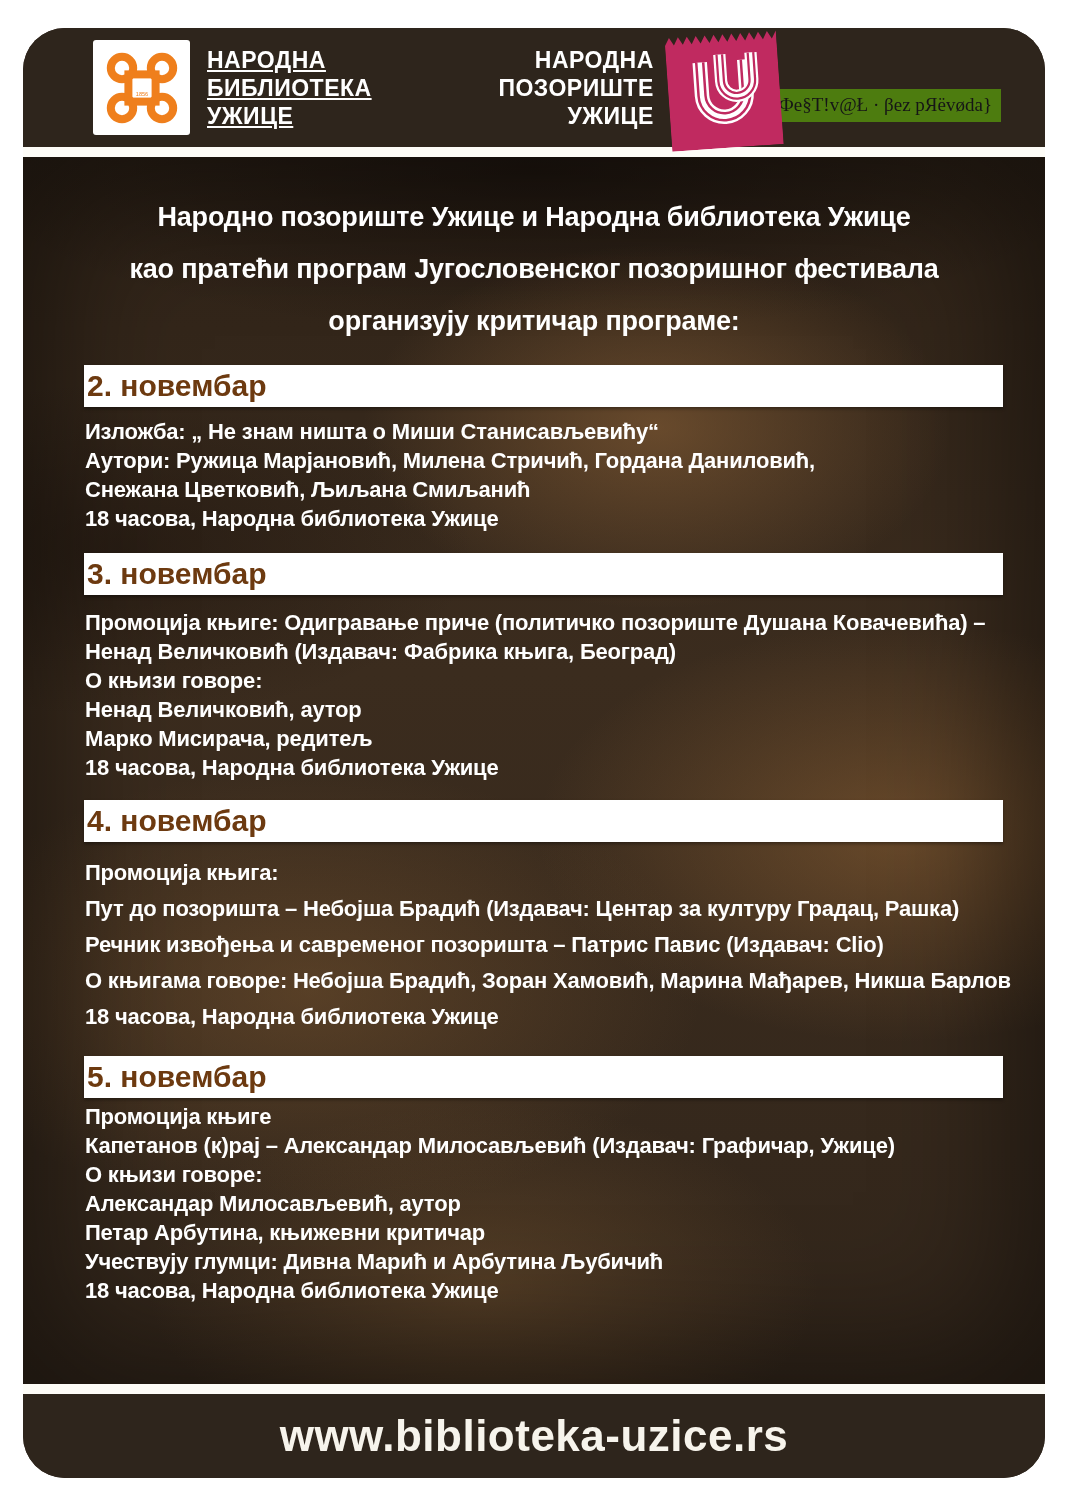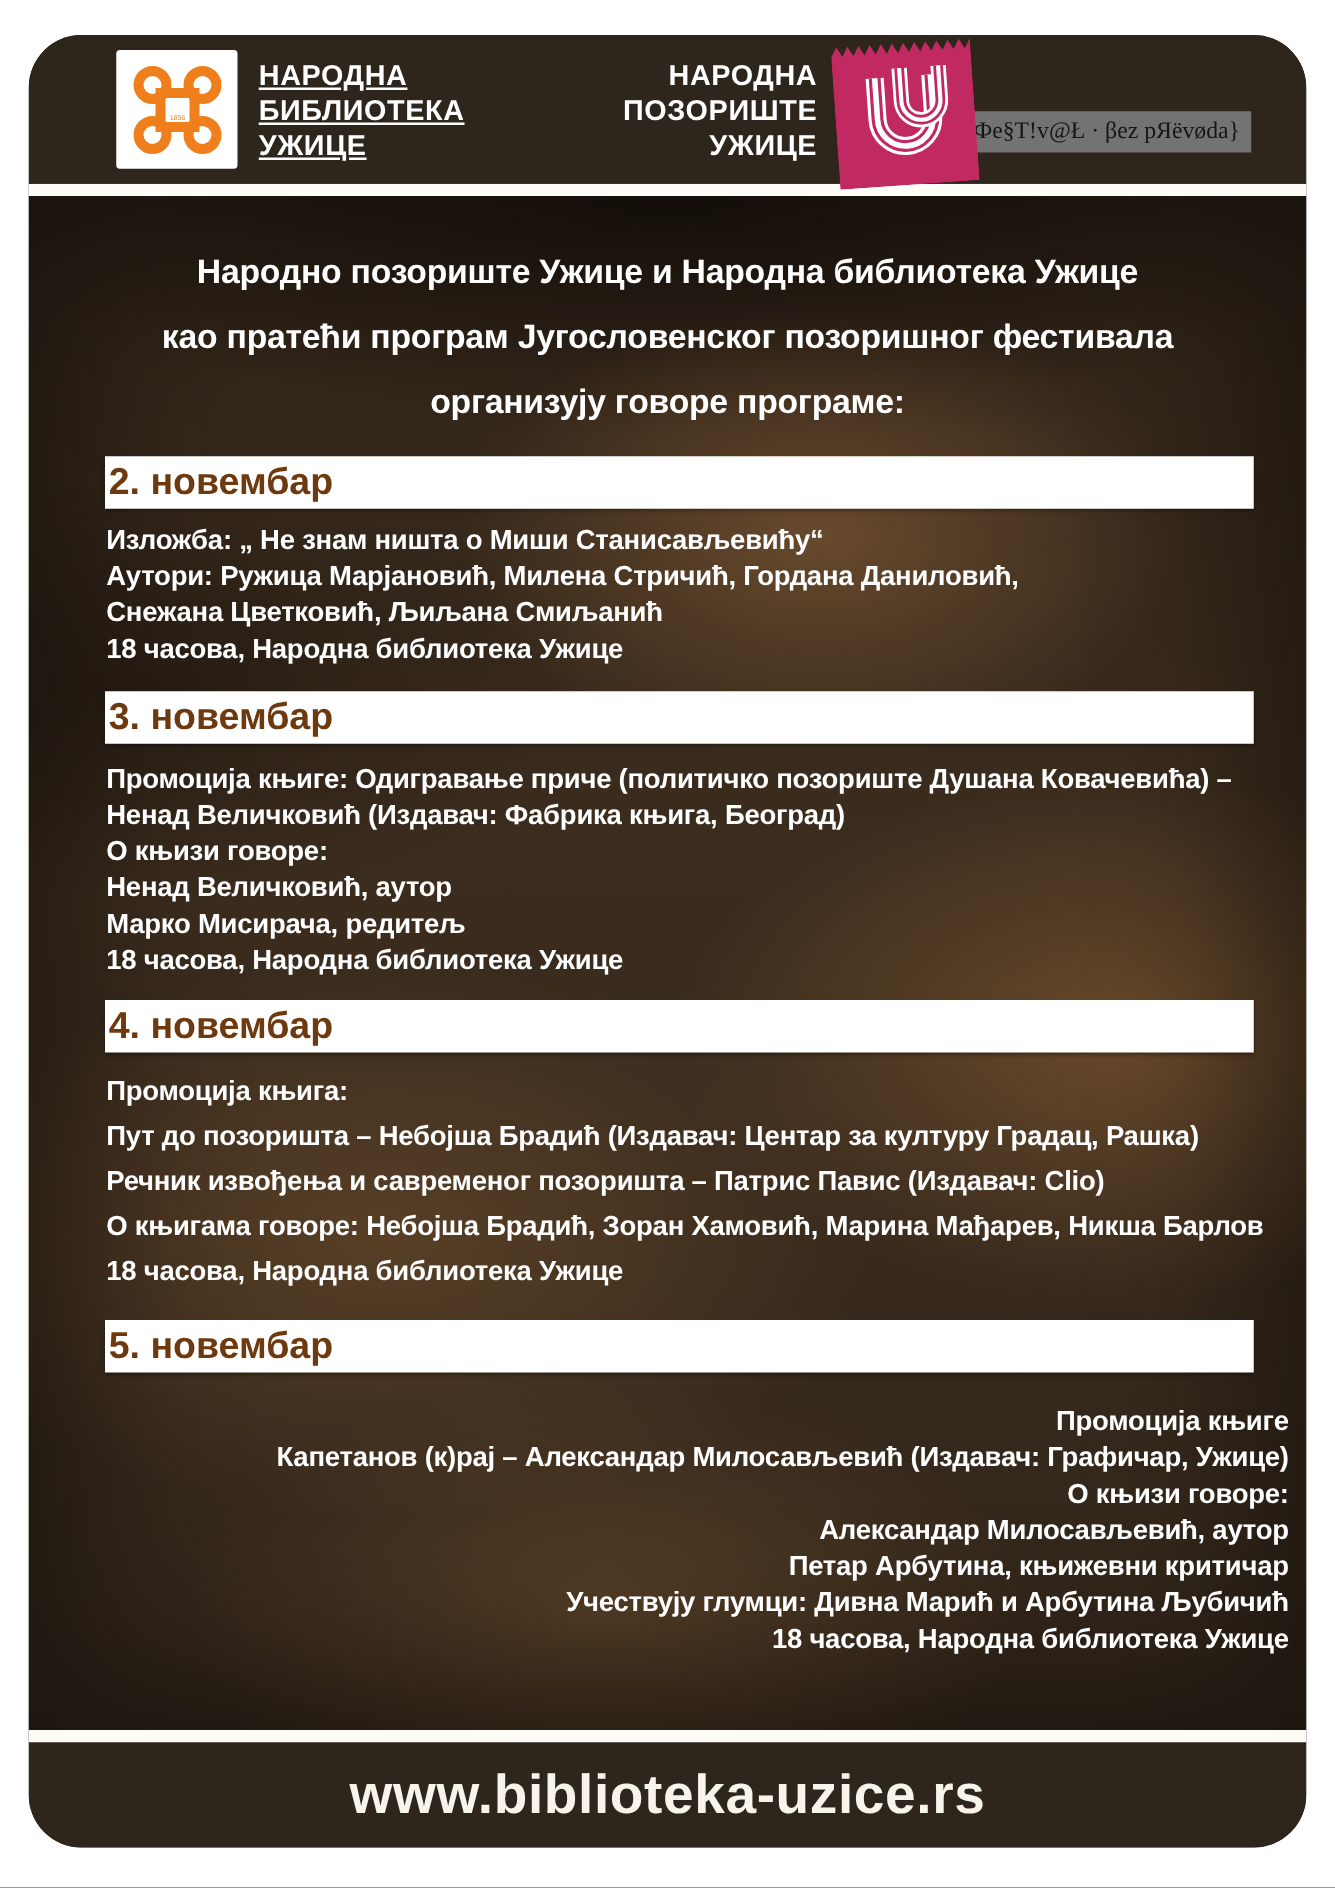--- a/index.html
+++ b/index.html
@@ -41,21 +41,21 @@
     color: #ffffff; font-weight: bold;
     font-size: 23px; line-height: 28px; letter-spacing: 0.5px;
     margin-right: 14px;
   }
   .ticket {
     width: 112px; height: 116px; flex: 0 0 auto;
     transform: rotate(-4deg);
     position: relative; z-index: 2; margin-top: 4px;
   }
   .festival-box {
-    background: #737373;
+    background: #4d7c0f;
     font-family: "Liberation Serif", serif;
     font-size: 19px; color: #161616;
     padding: 5px 9px 6px;
     margin-left: -10px; position: relative; z-index: 1;
     white-space: nowrap;
     margin-top: 35px;
   }
   
   .sep { height: 10px; background: #fdfcf7; flex: 0 0 auto; }
   
@@ -90,21 +90,21 @@
   .sec2 .date-bar { margin-top: 18px; }
   .sec3 .date-bar { margin-top: 21px; }
   .sec-lines {
     margin-left: 62px; margin-right: 14px;
     color: #ffffff; font-weight: bold;
     font-size: 22px; letter-spacing: -0.2px;
   }
   .sec0 .sec-lines { margin-top: 10px; }
   .sec1 .sec-lines { margin-top: 13px; }
   .sec2 .sec-lines { margin-top: 13px; }
-  .sec3 .sec-lines { margin-top: 24px; text-align: right; }
+  .sec3 .sec-lines { margin-top: 4px; }
   .sec-line { line-height: 29px; white-space: nowrap; }
   .sec2 .sec-line { line-height: 36px; }
   
   .footer {
     height: 84px; flex: 0 0 auto; background: #2e251c;
     display: flex; align-items: center; justify-content: center;
     color: #f7f4ec; font-size: 44px; font-weight: bold; letter-spacing: 0.5px;
   }
 </style>
 </head>
@@ -156,21 +156,21 @@
     <div class="festival-box">Фе§T!v@Ł · βez pЯëvøda}</div>
   </div>
 
   <div class="sep"></div>
 
   <div class="content">
 
     <div class="intro">
       <div>Народно позориште Ужице и Народна библиотека Ужице</div>
       <div>као пратећи програм Југословенског позоришног фестивала</div>
-      <div>организују говоре програме:</div>
+      <div>организују критичар програме:</div>
     </div>
 
     <section class="sec0">
       <div class="date-bar">2. новембар</div>
       <div class="sec-lines">
         <div class="sec-line">Изложба:  „ Не знам ништа о Миши Станисављевићу“</div>
         <div class="sec-line">Аутори: Ружица Марјановић,  Милена Стричић, Гордана Даниловић,</div>
         <div class="sec-line">Снежана Цветковић, Љиљана Смиљанић</div>
         <div class="sec-line">18 часова, Народна библиотека Ужице</div>
       </div>

